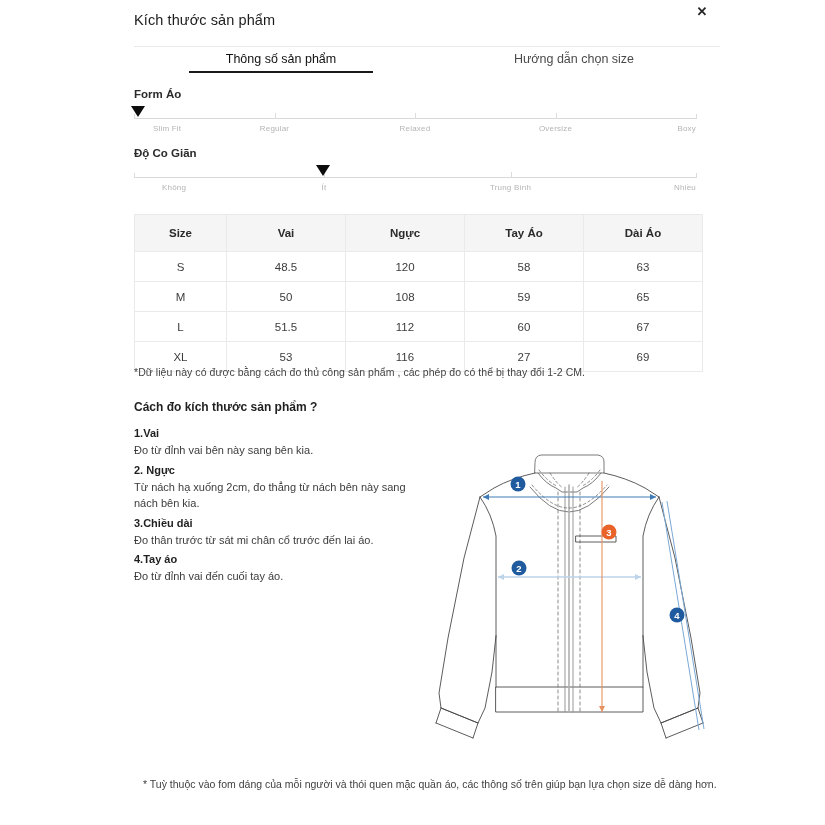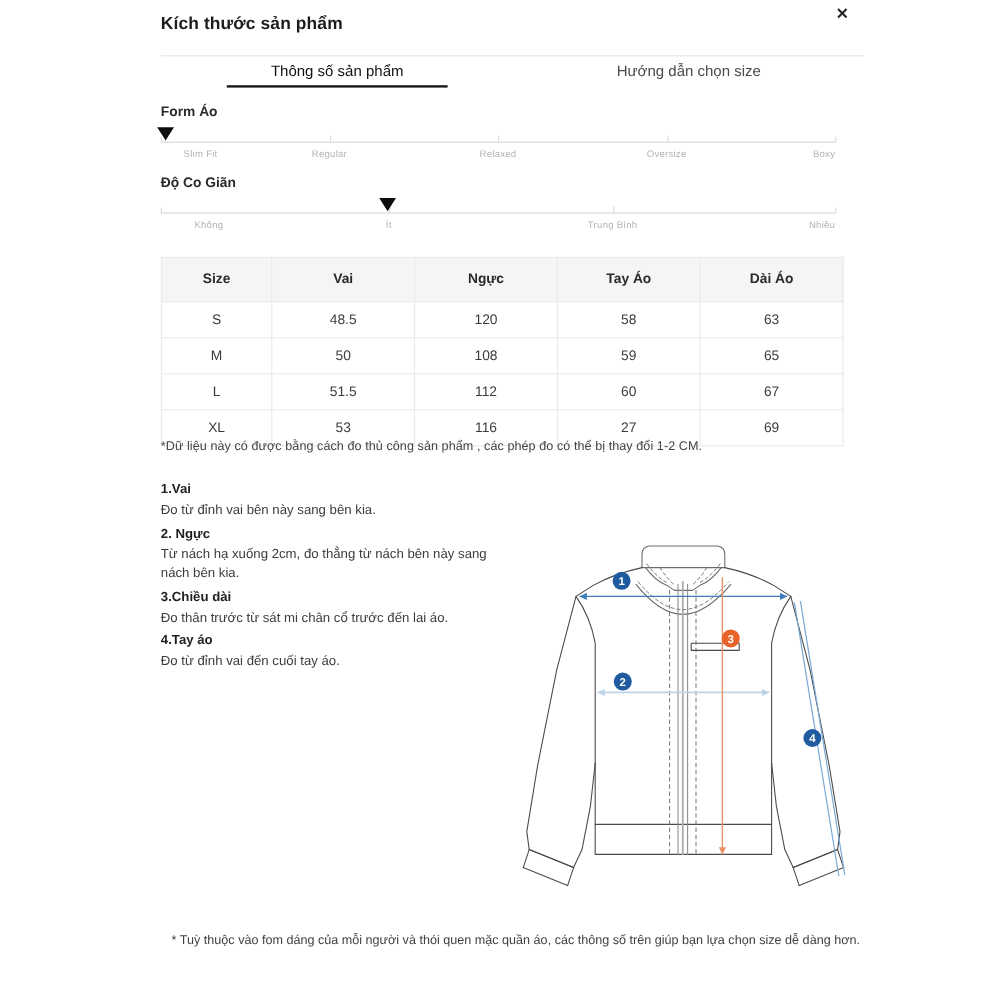--- a/index.html
+++ b/index.html
@@ -12,21 +12,21 @@
     color: #2b2b2b;
     overflow: hidden;
   }
   .page { position: relative; width: 825px; height: 825px; background:#fff; }
 
   
   .modal-header {
     position: absolute; left: 134px; top: 8px; width: 586px; height: 38px;
   }
   .modal-title {
-    font-size: 14.5px; font-weight: bold; color: #1c1c1c;
+    font-size: 14.5px; font-weight: normal; color: #1c1c1c;
     letter-spacing: .1px; line-height: 24px;
   }
   .close-btn {
     position: absolute; left: 692px; top: 2px;
     width: 20px; height: 20px; line-height: 20px; text-align: center;
     font-size: 13px; font-weight: bold; color: #262626;
     cursor: pointer; user-select: none; background: none; border: none; padding: 0;
     font-family: "Liberation Sans", sans-serif;
   }
   .header-rule {
@@ -214,20 +214,21 @@
         <td>116</td>
         <td>27</td>
         <td>69</td>
       </tr>
     </tbody>
   </table>
 
   <div class="table-note">*Dữ liệu này có được bằng cách đo thủ công sản phẩm , các phép đo có thể bị thay đổi 1-2 CM.</div>
 
   <div class="howto">
+    <div class="howto-title">Cách đo kích thước sản phẩm ?</div>
 
     <div class="howto-item">
       <div class="howto-h">1.Vai</div>
       <div class="howto-p">Đo từ đỉnh vai bên này sang bên kia.</div>
     </div>
     <div class="howto-item">
       <div class="howto-h">2. Ngực</div>
       <div class="howto-p">Từ nách hạ xuống 2cm, đo thẳng từ nách bên này sang nách bên kia.</div>
     </div>
     <div class="howto-item">

